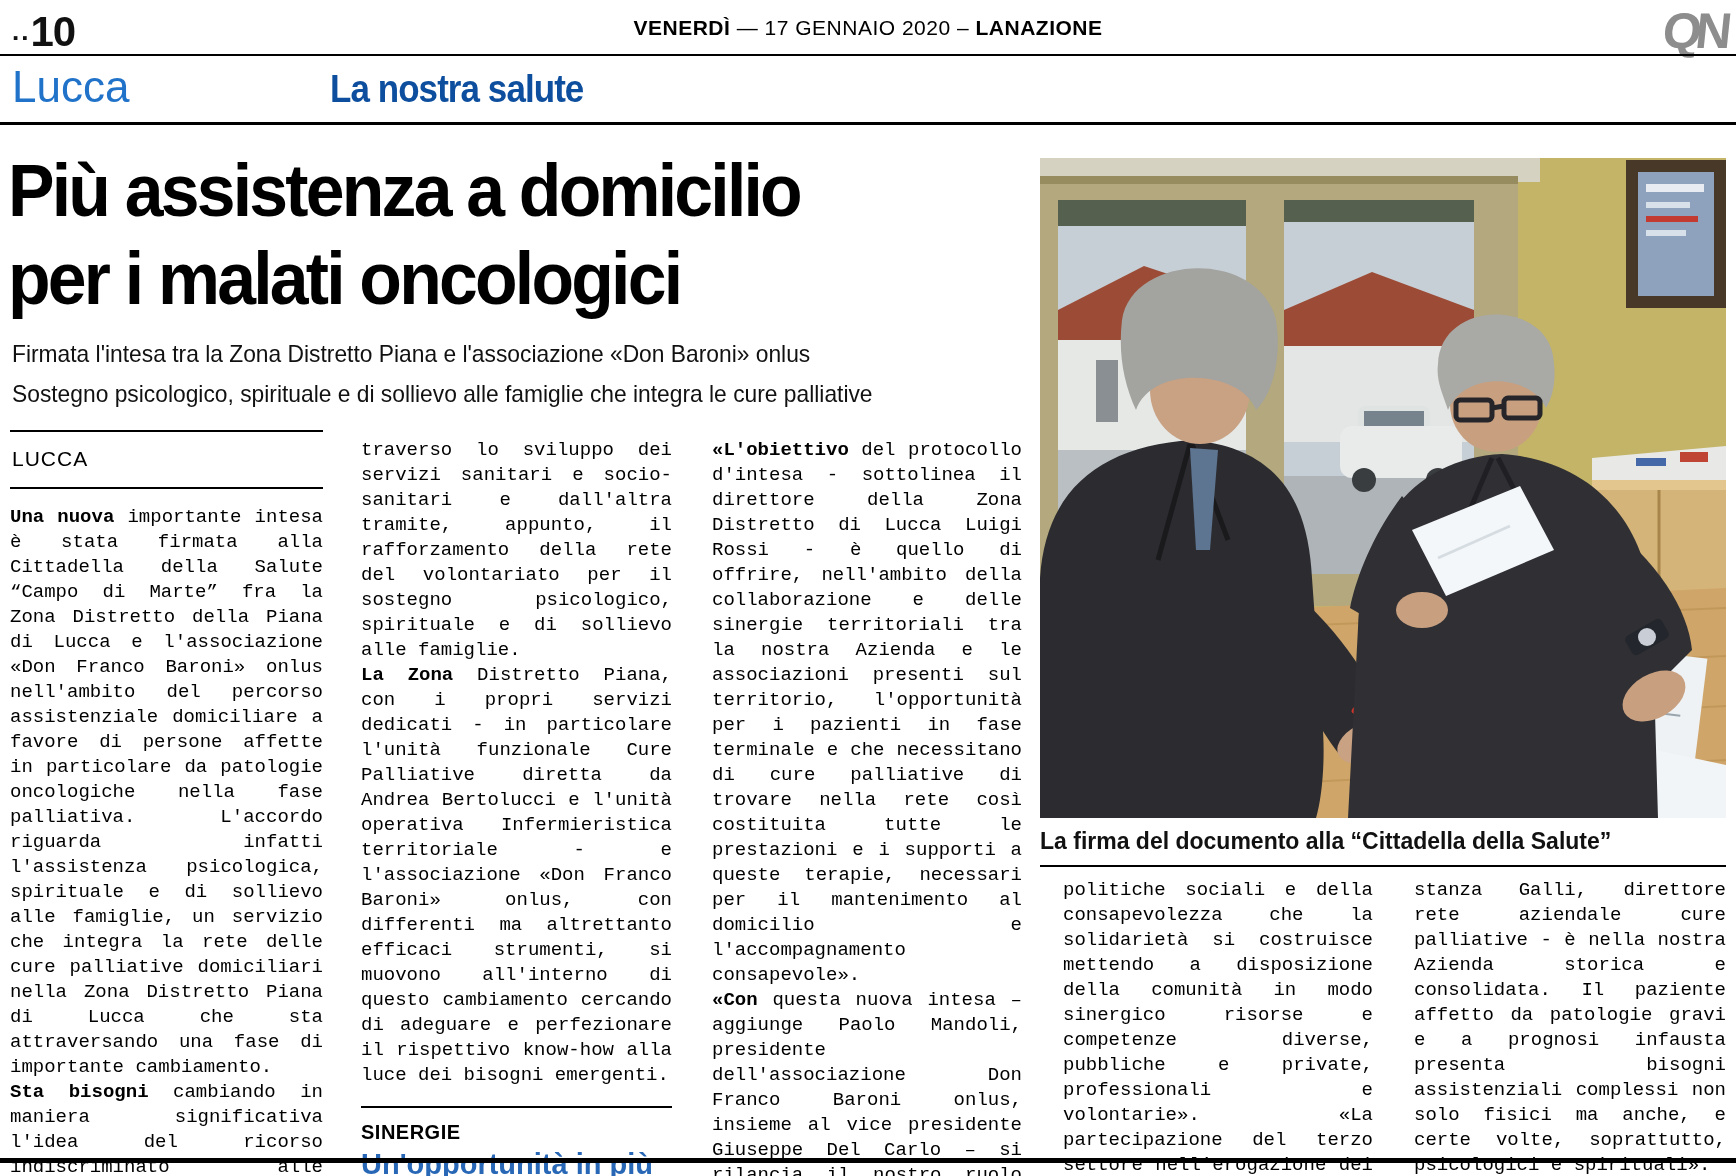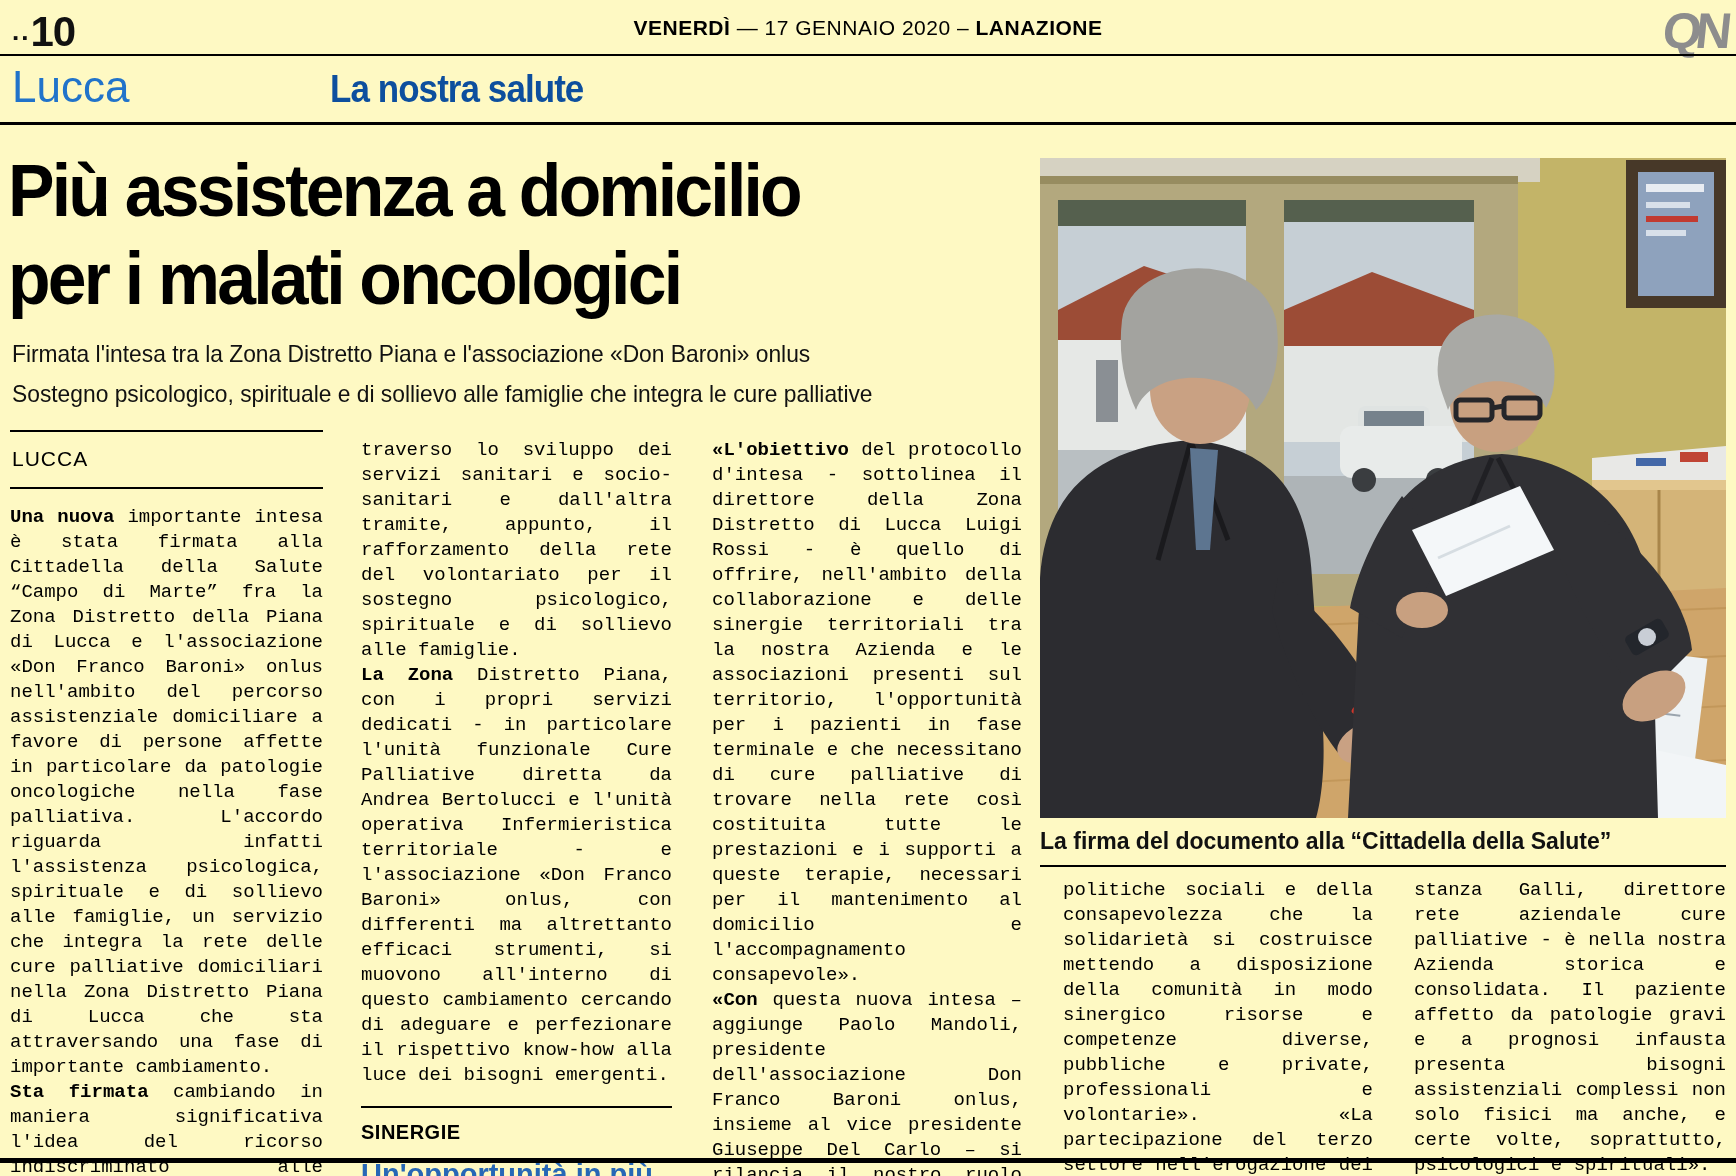--- a/index.html
+++ b/index.html
@@ -1,16 +1,16 @@
 <!DOCTYPE html>
 <html><head>
 <meta charset="utf-8">
 <style>
   html,body{margin:0;padding:0;background:#e8e8e8;}
-  .page{position:relative;width:1736px;height:1176px;background:#fef9c3;
+  .page{position:relative;width:1736px;height:1176px;background:#ffffff;
         font-family:"Liberation Sans", sans-serif;color:#111;overflow:hidden;margin:0 auto;}
 
   
   .pagenum{position:absolute;left:12px;top:8px;white-space:nowrap;}
   .pagenum .dots{font-weight:900;font-size:26px;letter-spacing:2px;vertical-align:6px;}
   .pagenum .num{font-size:42px;font-weight:900;letter-spacing:-1px;}
   .masthead-date{position:absolute;top:16px;left:0;right:0;text-align:center;
                  font-size:21px;letter-spacing:.5px;color:#000;}
   .masthead-date .b{font-weight:800;}
   .qn{position:absolute;right:10px;top:2px;font-size:50px;font-weight:900;color:#8d8d8d;
@@ -34,21 +34,21 @@
   .lead{font-weight:800;}
   #col1{left:10px;top:430px;}
   #col2{left:361px;top:438px;width:311px;}
   #col3{left:712px;top:438px;width:310px;}
   #col4{left:1063px;top:878px;width:310px;}
   #col5{left:1414px;top:878px;width:312px;}
   .dateline-block{border-top:2px solid #000;border-bottom:2px solid #000;
                   padding:14px 2px 16px 2px;margin-bottom:16px;
                   font-size:21px;letter-spacing:1px;text-align:left;}
   .sinergie{margin-top:18px;border-top:2px solid #000;padding-top:12px;text-align:left;}
-  .sinergie-label{font-size:20px;font-weight:800;letter-spacing:.5px;margin-bottom:10px;color:#000;}
+  .sinergie-label{font-size:20px;font-weight:800;letter-spacing:.5px;color:#000;}
   .quote-line{font-size:29px;font-weight:700;color:#2767b6;line-height:38px;white-space:nowrap;}
   .copyright{text-align:right;font-size:17px;font-weight:400;margin-top:8px;letter-spacing:.2px;}
 
   
   .figure{position:absolute;left:1040px;top:158px;width:686px;border-radius:15px;}
   .photo{display:block;width:686px;height:660px;background:#c3b468;}
   .caption{margin-top:10px;font-size:23px;font-weight:700;color:#111;text-align:left;}
   .caption-rule{margin-top:10px;height:2px;background:#000;}
 
   .rule-bottom{position:absolute;left:0;right:0;top:1158px;height:5px;background:#000;}
@@ -205,21 +205,21 @@
         <ellipse cx="382" cy="452" rx="26" ry="18" fill="#c8a080"></ellipse>
       </g>
     </svg>
     <figcaption class="caption">La firma del documento alla “Cittadella della Salute”</figcaption>
     <div class="caption-rule"></div>
   </figure>
 
   <div class="col" id="col1">
     <div class="dateline-block">LUCCA</div>
     <p><span class="lead">Una nuova</span><span> importante intesa è stata firmata alla Cittadella della Salute “Campo di Marte” fra la Zona Distretto della Piana di Lucca e l'associazione «Don Franco Baroni» onlus nell'ambito del percorso assistenziale domiciliare a favore di persone affette in particolare da patologie oncologiche nella fase palliativa. L'accordo riguarda infatti l'assistenza psicologica, spirituale e di sollievo alle famiglie, un servizio che integra la rete delle cure palliative domiciliari nella Zona Distretto Piana di Lucca che sta attraversando una fase di importante cambiamento.</span></p>
-    <p><span class="lead">Sta firmata</span><span> cambiando in maniera significativa l'idea del ricorso indiscriminato alle strutture residenziali, per privilegiare invece l'assistenza al proprio domicilio, in cui le persone si sentono più protette e rassicurate. Ciò avviene da una parte at-</span></p>
+    <p><span class="lead">Sta bisogni</span><span> cambiando in maniera significativa l'idea del ricorso indiscriminato alle strutture residenziali, per privilegiare invece l'assistenza al proprio domicilio, in cui le persone si sentono più protette e rassicurate. Ciò avviene da una parte at-</span></p>
   </div>
 
   <div class="col" id="col2">
     <p><span>traverso lo sviluppo dei servizi sanitari e socio-sanitari e dall'altra tramite, appunto, il rafforzamento della rete del volontariato per il sostegno psicologico, spirituale e di sollievo alle famiglie.</span></p>
     <p><span class="lead">La Zona</span><span> Distretto Piana, con i propri servizi dedicati - in particolare l'unità funzionale Cure Palliative diretta da Andrea Bertolucci e l'unità operativa Infermieristica territoriale - e l'associazione «Don Franco Baroni» onlus, con differenti ma altrettanto efficaci strumenti, si muovono all'interno di questo cambiamento cercando di adeguare e perfezionare il rispettivo know-how alla luce dei bisogni emergenti.</span></p>
     <div class="sinergie">
       <div class="sinergie-label">SINERGIE</div>
       <div class="quote-line">Un'opportunità in più</div>
       <div class="quote-line">per i pazienti della</div>
       <div class="quote-line">a una delle realtà</div>

